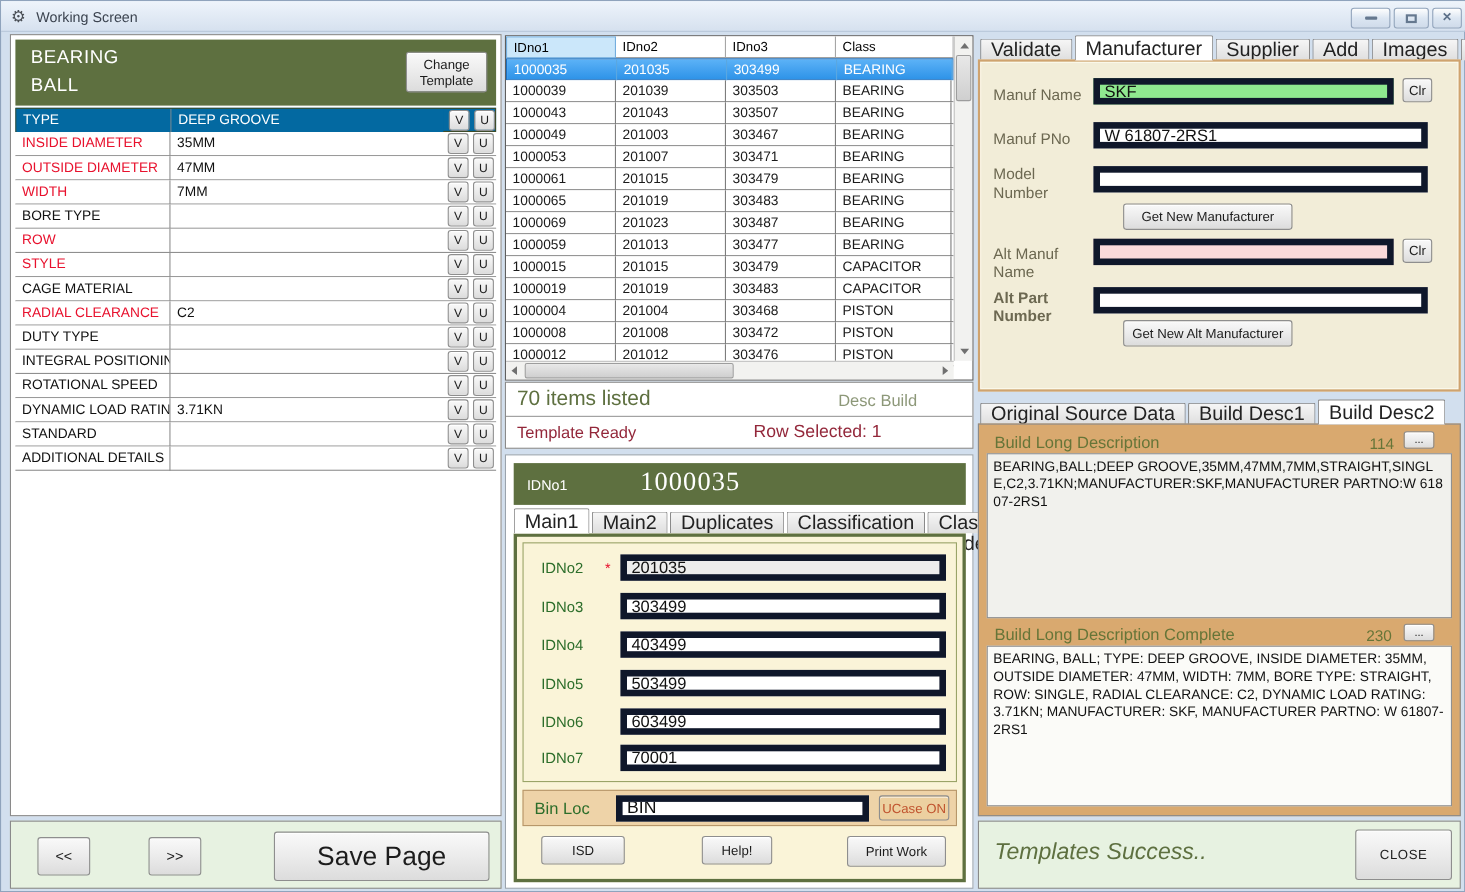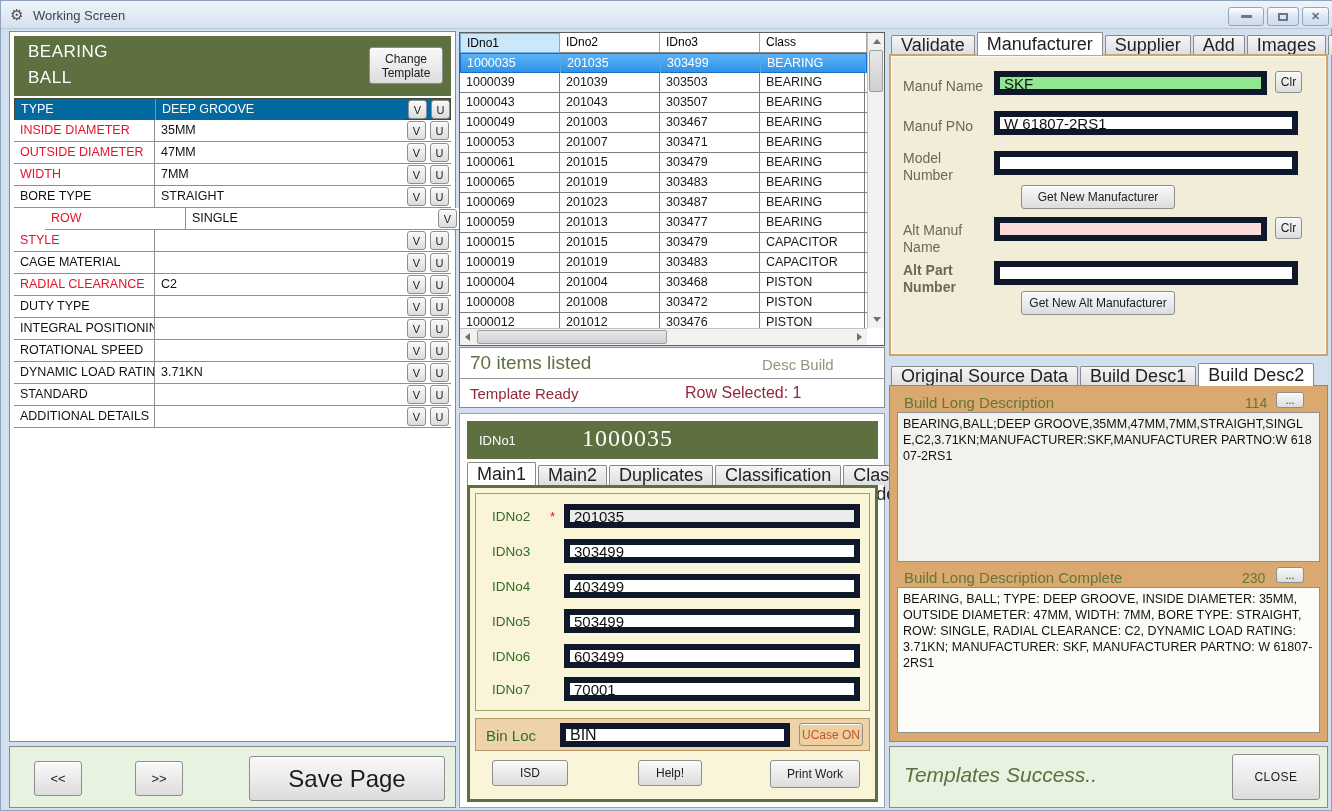--- a/index.html
+++ b/index.html
@@ -137,27 +137,25 @@
       <div class="btn vu u">U</div>
     </div>
     <div class="attr-row" style="top:132px;">
       <div class="lab req">WIDTH</div>
       <div class="val">7MM</div>
       <div class="btn vu v">V</div>
       <div class="btn vu u">U</div>
     </div>
     <div class="attr-row" style="top:154px;">
       <div class="lab">BORE TYPE</div>
-      <div class="val">STRAIGHT</div>
-      <div class="btn vu v">V</div>
-      <div class="btn vu u">U</div>
-    </div>
-    <div class="attr-row" style="top:176px;margin-left:31px;">
+      <div class="btn vu v">V</div>
+      <div class="btn vu u">U</div>
+    </div>
+    <div class="attr-row" style="top:176px;">
       <div class="lab req">ROW</div>
-      <div class="val">SINGLE</div>
       <div class="btn vu v">V</div>
       <div class="btn vu u">U</div>
     </div>
     <div class="attr-row" style="top:198px;">
       <div class="lab req">STYLE</div>
       <div class="val"></div>
       <div class="btn vu v">V</div>
       <div class="btn vu u">U</div>
     </div>
     <div class="attr-row" style="top:220px;">

